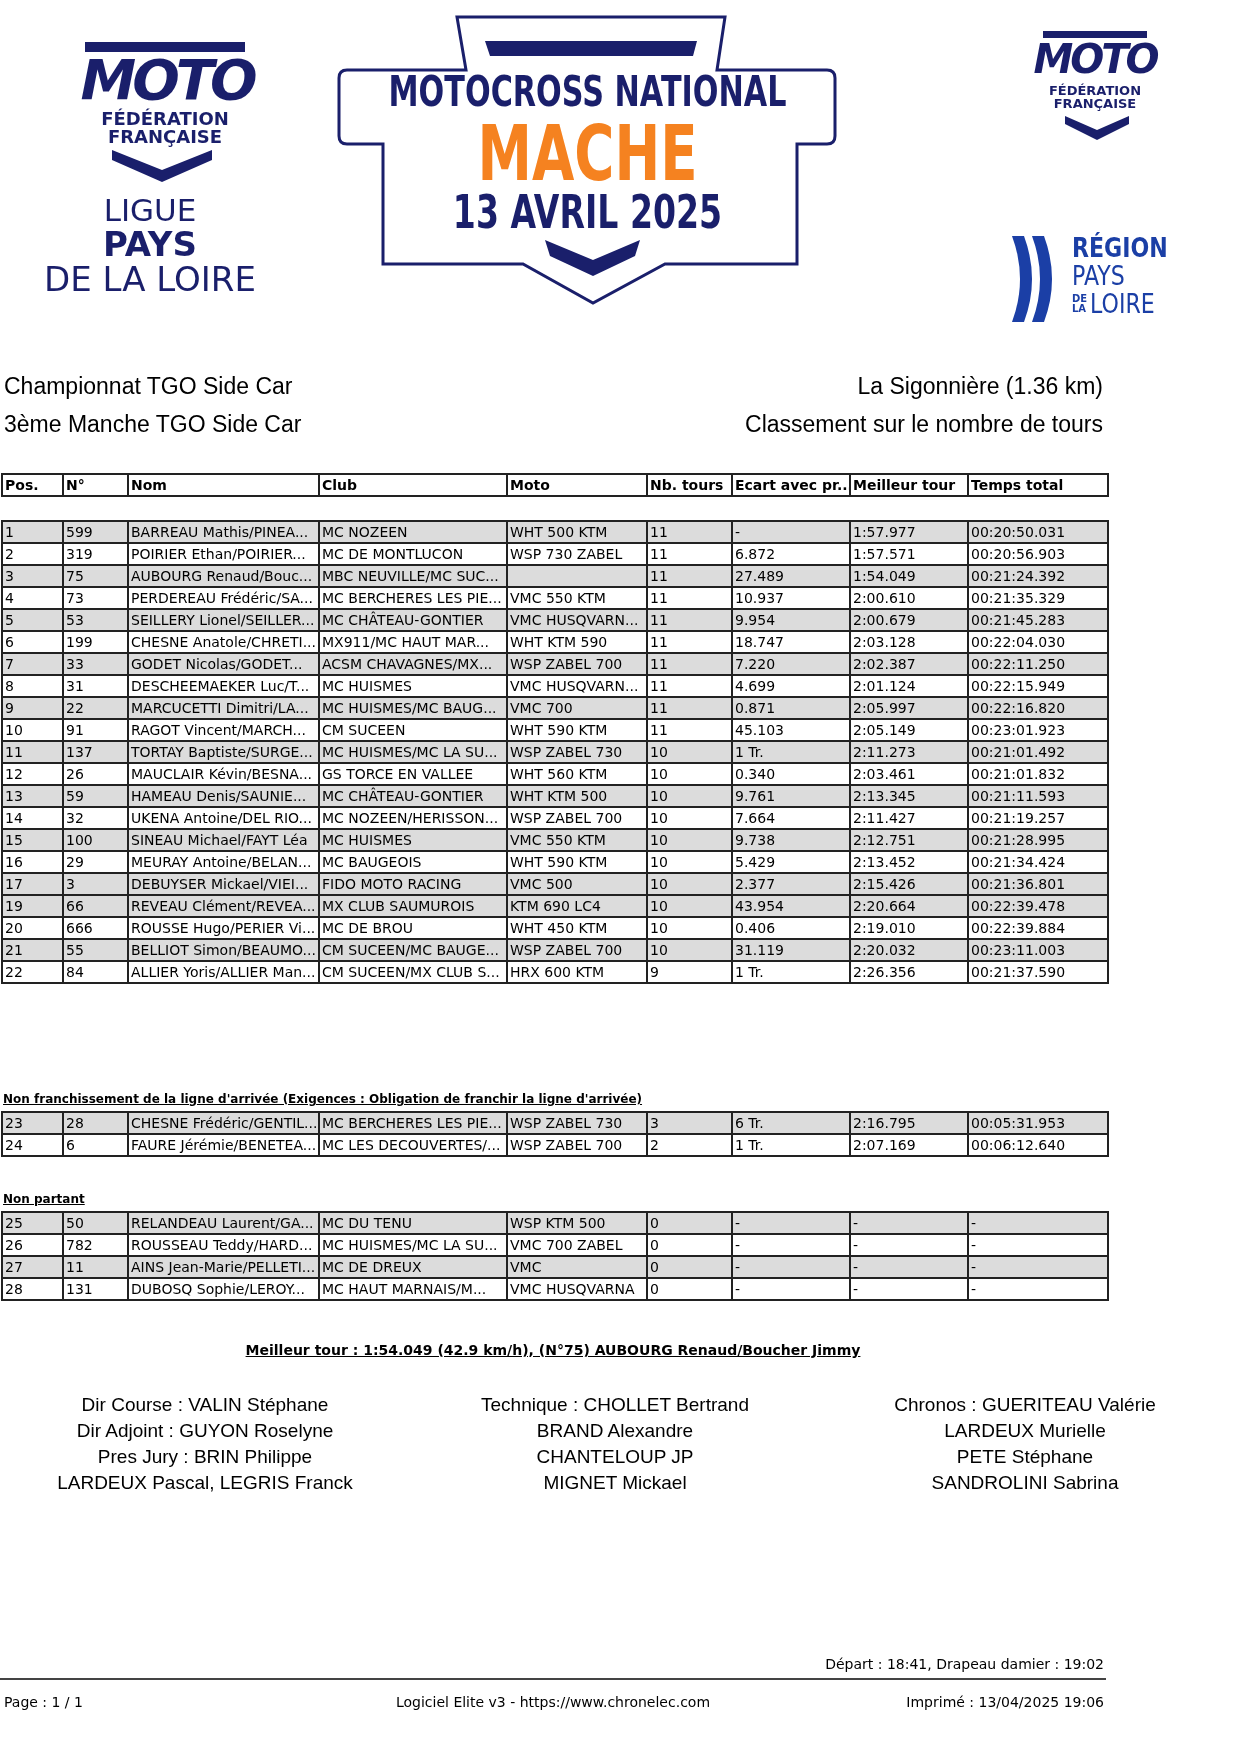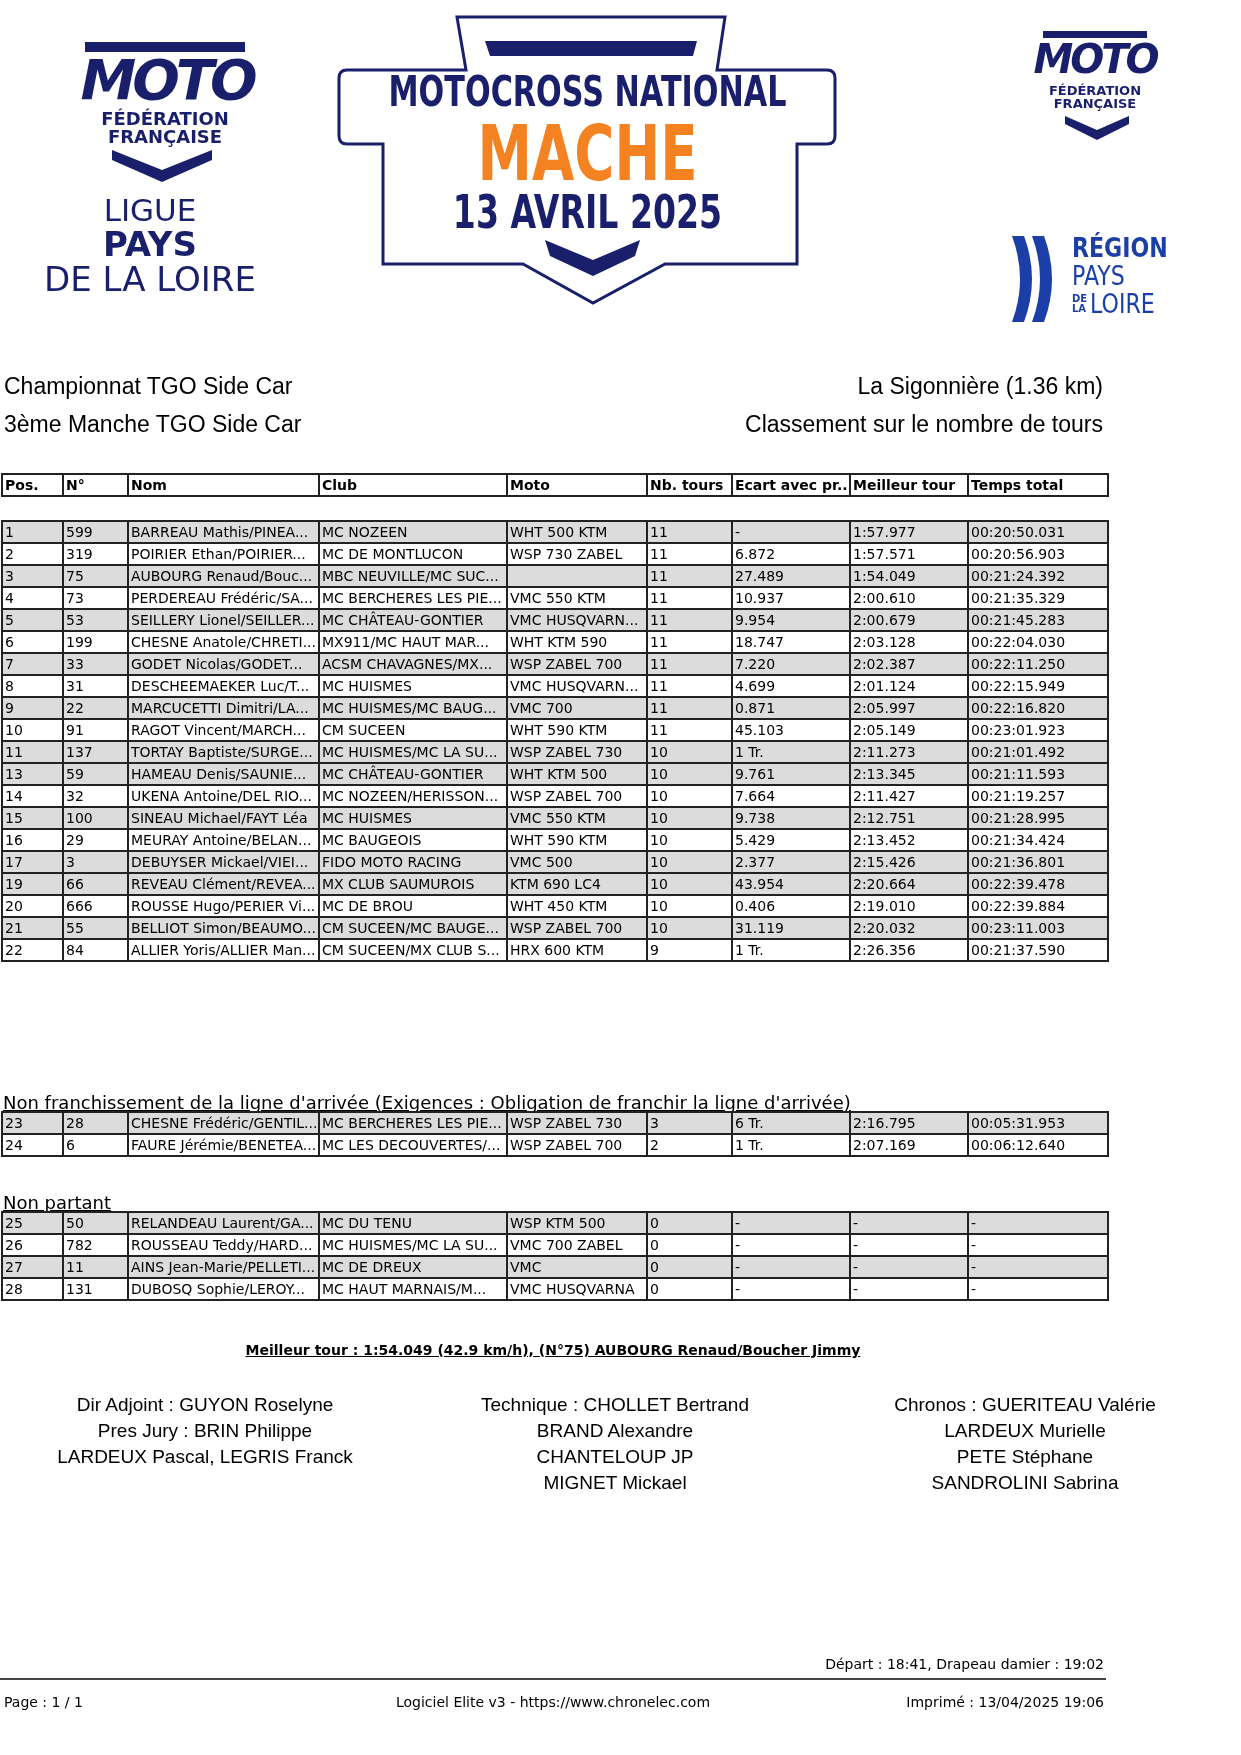--- a/index.html
+++ b/index.html
@@ -23,21 +23,21 @@
 
   
   table.res { border-collapse:collapse; position:absolute; left:1px; table-layout:fixed;
               font-family:"DejaVu Sans", sans-serif; font-size:14px; }
   table.res td, table.res th { border:2px solid #222; padding:0 0 0 2px; height:20px;
               white-space:nowrap; overflow:hidden; text-align:left; line-height:20px; }
   table.res th { font-weight:bold; font-size:14px; }
   table.res tr.odd td { background:#dcdcdc; }
   table.res tr.even td { background:#fff; }
 
-  .section-label { font-family:"DejaVu Sans", sans-serif; font-weight:normal; font-size:18px;
+  .section-label { font-family:"DejaVu Sans", sans-serif; font-weight:bold; font-size:12px;
                    text-decoration:underline; }
   .best-lap { font-family:"DejaVu Sans", sans-serif; font-weight:bold; font-size:14px;
               text-decoration:underline; text-align:center; width:1241px; left:0; }
 
   .officials { font-size:19px; text-align:center; line-height:26px; font-family:"Liberation Sans", sans-serif; }
 
   .footer-line { position:absolute; left:0; top:1678px; width:1106px; height:2px; background:#444; }
   .footer-text { font-size:14px; font-family:"DejaVu Sans", sans-serif; }
 </style>
 </head>
@@ -260,20 +260,31 @@
         <td>11</td>
         <td>137</td>
         <td>TORTAY  Baptiste/SURGE...</td>
         <td>MC  HUISMES/MC  LA  SU...</td>
         <td>WSP ZABEL 730</td>
         <td>10</td>
         <td>1 Tr.</td>
         <td>2:11.273</td>
         <td>00:21:01.492</td>
       </tr>
+      <tr class="even">
+        <td>12</td>
+        <td>26</td>
+        <td>MAUCLAIR  Kévin/BESNA...</td>
+        <td>GS TORCE EN VALLEE</td>
+        <td>WHT 560 KTM</td>
+        <td>10</td>
+        <td>0.340</td>
+        <td>2:03.461</td>
+        <td>00:21:01.832</td>
+      </tr>
       <tr class="odd">
         <td>13</td>
         <td>59</td>
         <td>HAMEAU  Denis/SAUNIE...</td>
         <td>MC CHÂTEAU-GONTIER</td>
         <td>WHT KTM 500</td>
         <td>10</td>
         <td>9.761</td>
         <td>2:13.345</td>
         <td>00:21:11.593</td>
@@ -465,20 +476,21 @@
         <td>-</td>
         <td>-</td>
         <td>-</td>
       </tr>
     </tbody>
 </table>
 
 <div class="abs best-lap" style="top:1342px;width:1106px;">Meilleur tour : 1:54.049 (42.9 km/h), (N°75) AUBOURG Renaud/Boucher Jimmy</div>
 
 <div class="abs officials" style="left:20px;top:1392px;width:370px;">
+  <div>Dir Course : VALIN Stéphane</div>
   <div>Dir Adjoint : GUYON Roselyne</div>
   <div>Pres Jury : BRIN Philippe</div>
   <div>LARDEUX Pascal, LEGRIS Franck</div>
 </div>
 <div class="abs officials" style="left:430px;top:1392px;width:370px;">
   <div>Technique : CHOLLET Bertrand</div>
   <div>BRAND Alexandre</div>
   <div>CHANTELOUP JP</div>
   <div>MIGNET Mickael</div>
 </div>

